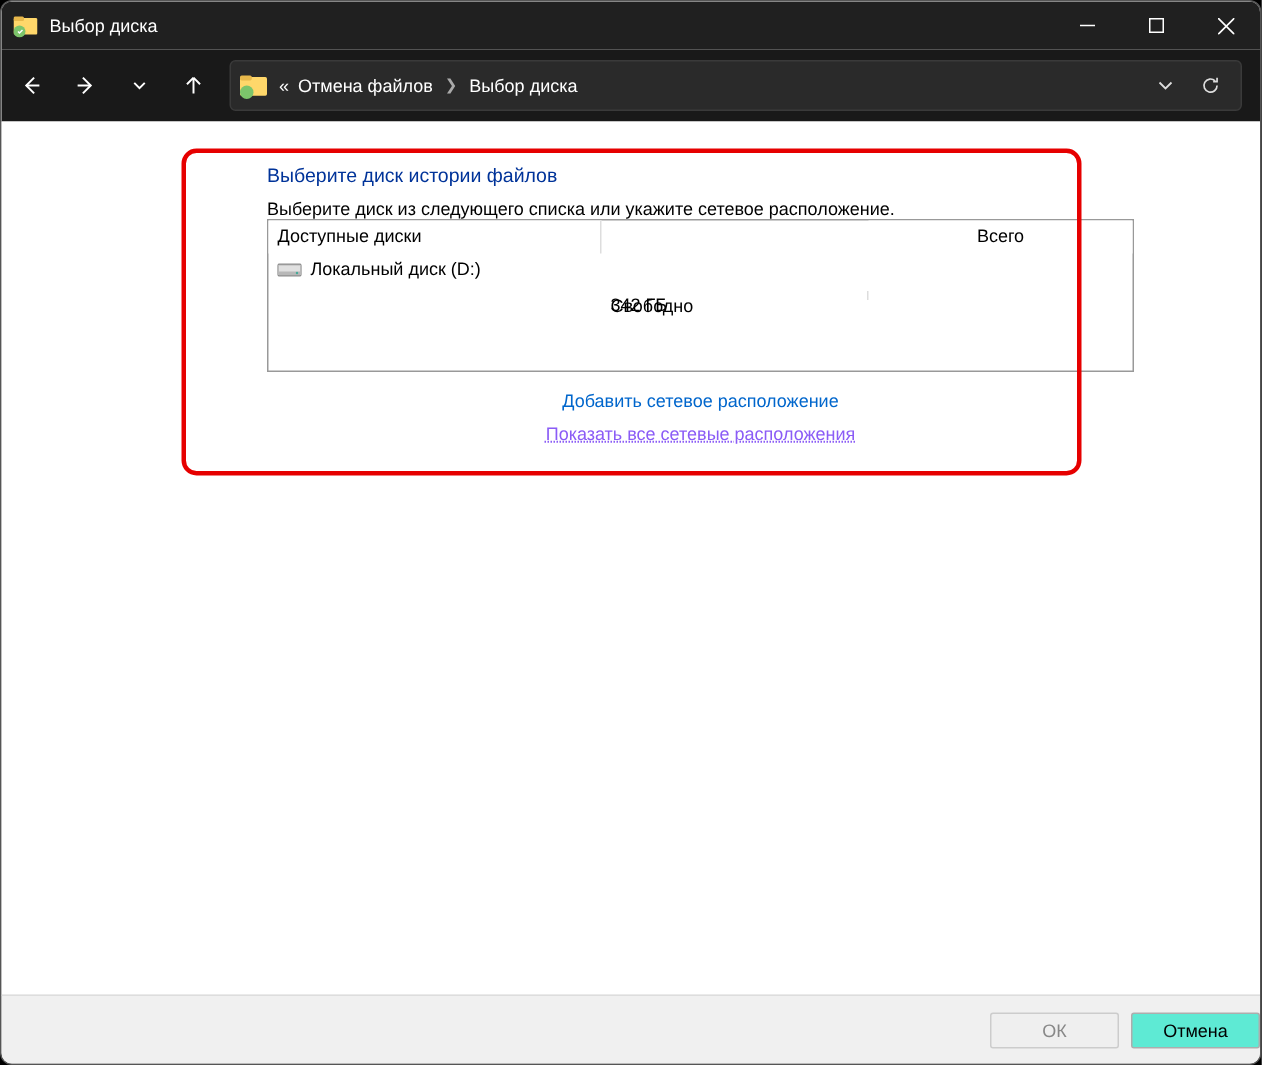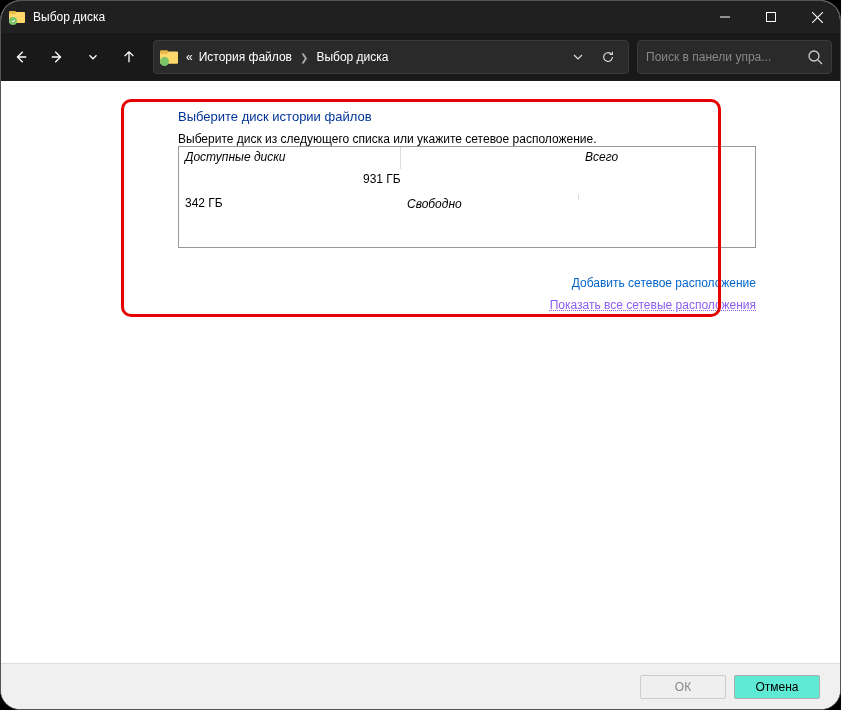--- a/index.html
+++ b/index.html
@@ -1,17 +1,17 @@
 <!DOCTYPE html>
 <html><head>
 <meta charset="utf-8">
 <style>
   * { box-sizing: border-box; margin: 0; padding: 0; }
   html, body { width: 841px; height: 710px; font-family: "Segoe UI", Tahoma, sans-serif; font-size: 12px; background: #000; }
-  .window { position: relative; width: 841px; height: 710px; background: #fff; border: 1px solid #555; border-radius: 20px; overflow: hidden; }
+  .window { position: relative; width: 841px; height: 710px; background: #fff; border: 1px solid #555; border-radius: 8px; overflow: hidden; }
   .titlebar { height: 32px; background: #202020; color: #fff; display: flex; align-items: center; padding-left: 8px; }
   .titlebar .icon-slot { width: 16px; height: 16px; margin-right: 8px; display:flex; align-items:center; justify-content:center; }
   .titlebar .title { font-size: 12px; }
   .win-controls { margin-left: auto; display: flex; }
   .win-btn { width: 46px; height: 32px; display:flex; align-items:center; justify-content:center; color:#fff; }
   .win-btn svg { width:10px; height:10px; }
   .win-btn.close svg { width:11px; height:11px; }
   .navbar { height: 48px; background: #191919; display: flex; align-items: center; padding: 0 8px 0 4px; gap: 4px; }
   .nav-btn { width: 32px; height: 32px; display:flex; align-items:center; justify-content:center; color:#fff; border-radius:4px; }
   .nav-btn svg { width:14px; height:14px; }
@@ -24,32 +24,32 @@
   .searchbox { width: 195px; height:34px; background:#2a2a2a; border:1px solid #3a3a3a; border-radius:4px; display:flex; align-items:center; padding:0 8px; color:#888; }
   .searchbox .ph { flex:1; font-size:12px; white-space:nowrap; overflow:hidden; text-overflow:ellipsis;}
   .searchbox .sicon { width:16px; height:16px; color:#ccc;}
   .content { position: relative; height: calc(100% - 32px - 48px - 46px); background:#fff; }
   .highlight-box { position:absolute; left:120px; top:18px; width:600px; height:218px; border:3px solid #e60000; border-radius:10px; pointer-events:none; }
   .panel { position:absolute; left:132px; top:28px; width:578px;padding-left:45px; }
   .panel h1 { color:#003399; font-size:13px; font-weight:400; margin-bottom:8px; }
   .panel .desc { color:#000; font-size:12px; }
   .drive-table { width:578px; border:1px solid #999; font-size:12px; }
   .drive-table .hdr { display:flex; height:22px; }
-  .drive-table .hdr .cell { border-right:1px solid #ddd; padding:3px 6px; background:#fff; color:#000;font-style:italic;}
-  .drive-table .hdr .cell:last-child { border-right:none; }
+  .drive-table .hdr .cell { border-right:1px solid #ddd; padding:3px 6px; background:#fff; color:#000;}
+  .drive-table .hdr .cell:last-child { border-right:none;text-align:center; }
   .drive-table .body { height:78px; }
   .drive-table .row { display:flex; height:20px; align-items:center; }
   .drive-table .row .cell { padding:2px 6px; display:flex; align-items:center; gap:6px;}
   .c1 { width:222px; } .c2 { width:178px;margin-top:47px; } .c3 { flex:1; }
   .drive-icon { width:16px; height:11px; display:inline-block; }
-  .links { width:578px; text-align:right; margin-top:24px; }
+  .links { width:578px; text-align:center; margin-top:8px; }
   .links a { display:block; font-size:12px; text-decoration:none; line-height:22px; }
   .links a.add { color:#0066cc; }
   .links a.show { color:#8b5cf6; text-decoration:underline dotted; }
-  .footer { position:absolute; bottom:0; left:0; right:0; height:46px; background:#f0f0f0; border-top:1px solid #ddd; display:flex; align-items:center; justify-content:flex-end; padding-right:20px; gap:8px; }
+  .footer { position:absolute; bottom:0; left:0; right:0; height:46px; background:#f0f0f0; border-top:1px solid #ddd; display:flex; align-items:center; justify-content:flex-end; gap:8px; }
   .footer button { width:86px; height:24px; font-size:12px; background:#5eead4; border:1px solid #adadad; border-radius:2px; cursor:pointer; }
   .footer button:disabled { color:#888; background:#efefef; border-color:#ccc; cursor:default;}
 </style>
 </head>
 <body>
 
 <div class="window">
 
   <div class="titlebar">
     <span class="icon-slot">
@@ -106,62 +106,62 @@
       </div>
     <div class="addr">
       <span class="addr-icon">
         <svg viewBox="0 0 16 16">
             <rect x="0" y="3" width="16" height="11" rx="1" fill="#ffd76a"></rect>
             <rect x="0" y="2" width="7" height="3" rx="1" fill="#e8b84b"></rect>
             <circle cx="4" cy="12" r="4" fill="#7cc46b"></circle>
           </svg>
       </span>
       <span class="crumb">«</span>
-      <span class="crumb">История файлов</span>
+      <span class="crumb">Отмена файлов</span>
       <span class="sep">❯</span>
       <span class="crumb">Выбор диска</span>
       <span class="spacer"></span>
       <span class="chev">
           <svg viewBox="0 0 12 12" width="12" height="12">
             <path d="M2 4 L6 8 L10 4" stroke="currentColor" stroke-width="1.2" fill="none"></path>
           </svg>
         </span>
       <span class="refresh">
           <svg viewBox="0 0 16 16" width="14" height="14">
             <path d="M13 8 a5 5 0 1 1 -1.5 -3.5" stroke="currentColor" stroke-width="1.3" fill="none"></path>
             <path d="M13 2 L13 5 L10 5" stroke="currentColor" stroke-width="1.3" fill="none"></path>
           </svg>
         </span>
     </div>
-    <div class="searchbox">
-      <span class="ph">Поиск в панели упра...</span>
-      <span class="sicon"><svg viewBox="0 0 16 16">
-            <circle cx="7" cy="7" r="5" stroke="currentColor" stroke-width="1.3" fill="none"></circle>
-            <line x1="11" y1="11" x2="15" y2="15" stroke="currentColor" stroke-width="1.3"></line>
-          </svg></span>
-    </div>
   </div>
 
   <div class="content">
     <div class="panel">
       <h1>Выберите диск истории файлов</h1>
       <p class="desc">Выберите диск из следующего списка или укажите сетевое расположение.</p>
       <div class="drive-table">
         <div class="hdr">
           <div class="cell c1">Доступные диски</div>
           <div class="cell c2">Свободно</div>
           <div class="cell c3">Всего</div>
         </div>
         <div class="body">
           <div class="row">
+            <div class="cell c1">
+              <span class="drive-icon">
+                <svg viewBox="0 0 16 11">
+                    <rect x="0" y="2" width="16" height="8" rx="1" fill="#b8b8b8" stroke="#666" stroke-width="0.5"></rect>
+                    <rect x="1" y="3" width="14" height="4" fill="#e0e0e0"></rect>
+                    <circle cx="13" cy="8" r="0.8" fill="#4a9"></circle>
+                  </svg>
+              </span>
+              <span>Локальный диск (D:)</span>
+            </div>
             <div class="cell c2">
                 <span>342 ГБ</span>
-              </div>
-            <div class="cell c3">
-                <span>931 ГБ</span>
               </div>
           </div>
         </div>
       </div>
       <div class="links">
         <a href="#" class="add">Добавить сетевое расположение</a>
         <a href="#" class="show">Показать все сетевые расположения</a>
       </div>
     </div>
     <div class="highlight-box"></div>

